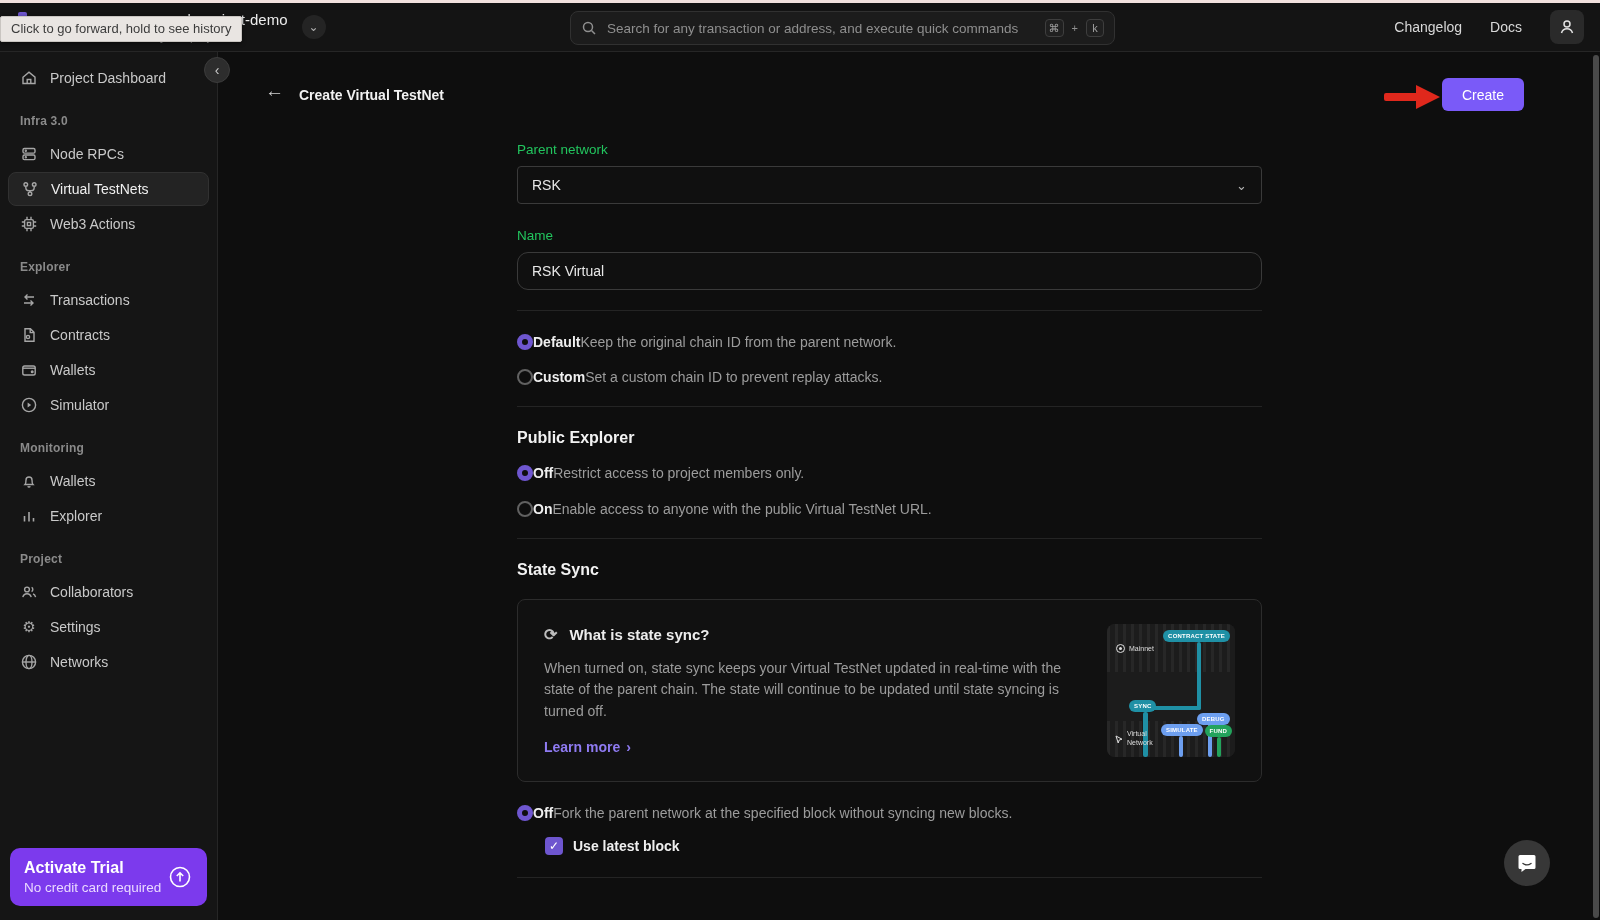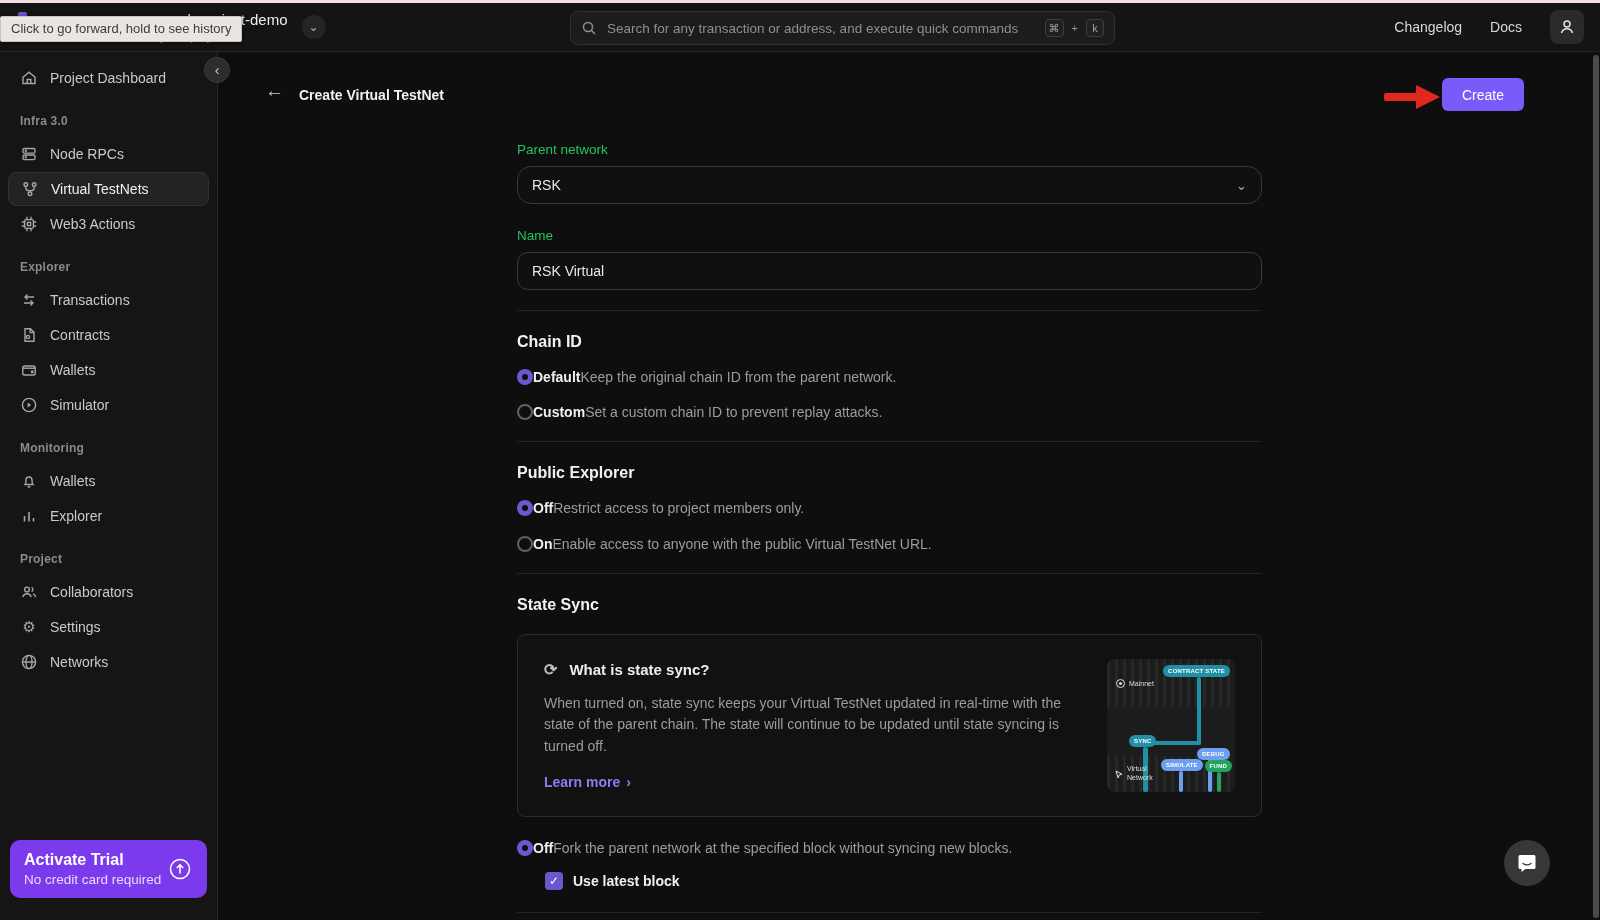--- a/index.html
+++ b/index.html
@@ -32,38 +32,38 @@
   
   .app { display:flex; height:868px; position:relative; }
 
   
   .sidebar { width:218px; background:#151515; border-right:1px solid #262626; position:relative; padding-top:8px; flex:0 0 auto; }
   .collapse-btn { position:absolute; right:-13px; top:5px; width:26px; height:26px; border-radius:50%; background:#2d2d2d; border:1px solid #3c3c3c; color:#cccccc; display:flex; align-items:center; justify-content:center; font-size:14px; z-index:6; cursor:pointer; }
   .nav-item { display:flex; align-items:center; gap:12px; height:34px; margin:1px 8px; padding:0 12px; border-radius:8px; color:#c9c9c9; font-size:14px; cursor:pointer; }
   .nav-item .ic { width:18px; height:18px; display:flex; align-items:center; justify-content:center; color:#a6a6a6; font-size:15px; }
   .nav-item.active { background:#232323; border:1px solid #313131; color:#efefef; }
   .nav-heading { font-size:12px; font-weight:700; color:#8a8a8a; padding:18px 20px 8px; letter-spacing:.2px; }
-  .trial { position:absolute; left:10px; right:10px; bottom:22px; background:#7c3aed; border-radius:10px; padding:11px 14px; display:flex; align-items:center; justify-content:space-between; cursor:pointer; }
+  .trial { position:absolute; left:10px; right:10px; bottom:14px; background:#7c3aed; border-radius:10px; padding:11px 14px; display:flex; align-items:center; justify-content:space-between; cursor:pointer; }
   .trial-title { font-size:16px; font-weight:700; color:#ffffff; }
   .trial-sub { font-size:13.5px; color:#ead9ff; margin-top:3px; }
 
   
   .main { flex:1; position:relative; background:#0e0e0e; }
   .back-arrow { position:absolute; left:47px; top:28px; font-size:19px; color:#d0d0d0; cursor:pointer; }
   .page-title { position:absolute; left:81px; top:26px; font-size:14px; font-weight:700; color:#f2f2f2; }
   .create-btn { position:absolute; top:26px; right:76px; height:33px; padding:12px 20px; background:#7a5af8; color:#fff; font-size:14px; border:none; border-radius:6px; display:flex; align-items:center; cursor:pointer; font-family:inherit; }
   .red-arrow { position:absolute; top:33px; right:160px; width:56px; height:24px; }
   .red-arrow .shaft { position:absolute; left:0; top:8px; width:34px; height:8px; background:#e0281c; border-radius:2px; }
   .red-arrow .head { position:absolute; right:0; top:0; width:0; height:0; border-left:24px solid #e0281c; border-top:12px solid transparent; border-bottom:12px solid transparent; }
 
   .content { margin-left:299px; width:745px; padding-top:90px; }
   .form-section { padding-bottom:20px; border-bottom:1px solid #242424; margin-bottom:22px; }
   .section-heading { font-size:16px; font-weight:700; color:#f2f2f2; margin:0 0 20px; }
   .field-label { font-size:13.5px; color:#22c55e; margin-bottom:9px; }
-  .select { width:100%; height:38px; background:#101010; border:1px solid #3a3a3a; border-radius:14px; color:#e8e8e8; font-size:14px; padding:0 14px; display:flex; align-items:center; justify-content:space-between; margin-bottom:24px; cursor:pointer; }
+  .select { width:100%; height:38px; background:#101010; border:1px solid #3a3a3a; border-radius:4px; color:#e8e8e8; font-size:14px; padding:0 14px; display:flex; align-items:center; justify-content:space-between; margin-bottom:24px; cursor:pointer; }
   .select .chev { color:#b5b5b5; font-size:13px; }
   .text-input { width:100%; height:38px; background:#101010; border:1px solid #3a3a3a; border-radius:11px; color:#e8e8e8; font-size:14px; padding:0 14px; font-family:inherit; outline:none; }
 
   .option-row { display:flex; align-items:center; margin-top:17px; font-size:14px; line-height:1.3; }
   .radio { width:16px; height:16px; border-radius:50%; flex:0 0 auto; cursor:pointer; }
   .radio.sel { border:5px solid #6e56cf; background:#0e0e0e; }
   .radio.unsel { border:2px solid #616161; background:transparent; }
   .opt-label { font-weight:700; color:#f0f0f0; }
   .opt-desc { color:#9c9c9c; }
 
@@ -321,21 +321,20 @@
         <div class="field-label">Parent network</div>
         <div class="select">
           <span>RSK</span>
           <span class="chev">⌄</span>
         </div>
         <div class="field-label">Name</div>
         <input class="text-input" type="text" value="RSK Virtual" style="">
       </section>
 
       <section class="form-section">
-        <h3 class="section-heading" style="margin-bottom:6px;">Chain ID</h3>
         <div class="option-row">
           <span class="radio sel"></span>
           <span class="opt-label">Default</span>
           <span class="opt-desc">Keep the original chain ID from the parent network.</span>
         </div>
         <div class="option-row">
           <span class="radio unsel"></span>
           <span class="opt-label">Custom</span>
           <span class="opt-desc">Set a custom chain ID to prevent replay attacks.</span>
         </div>

